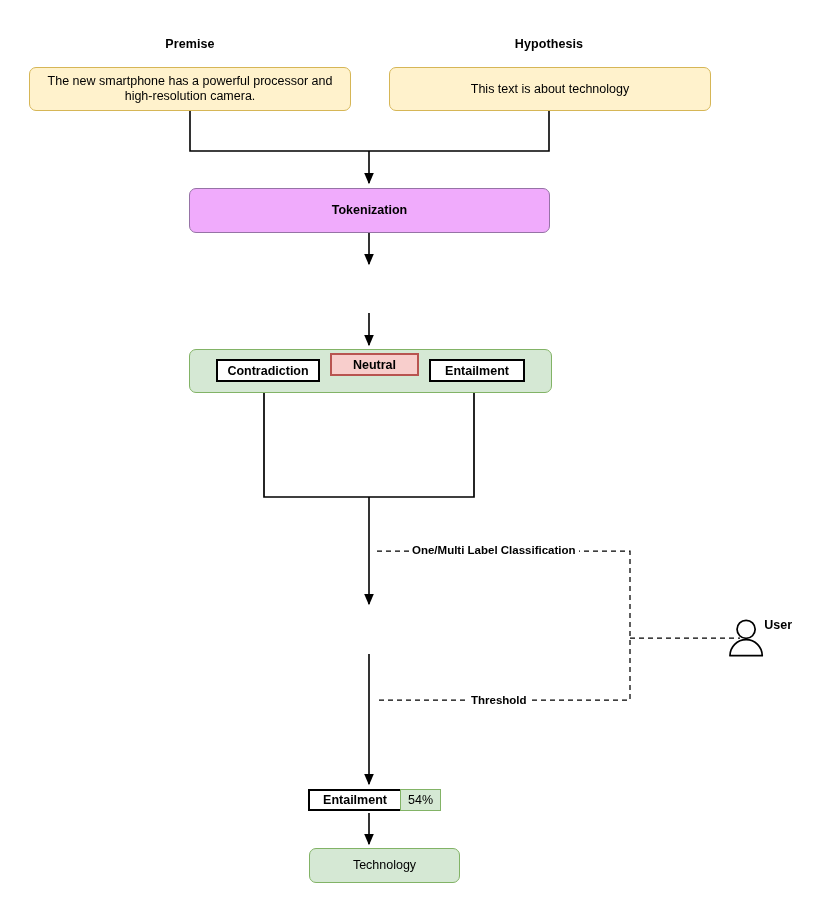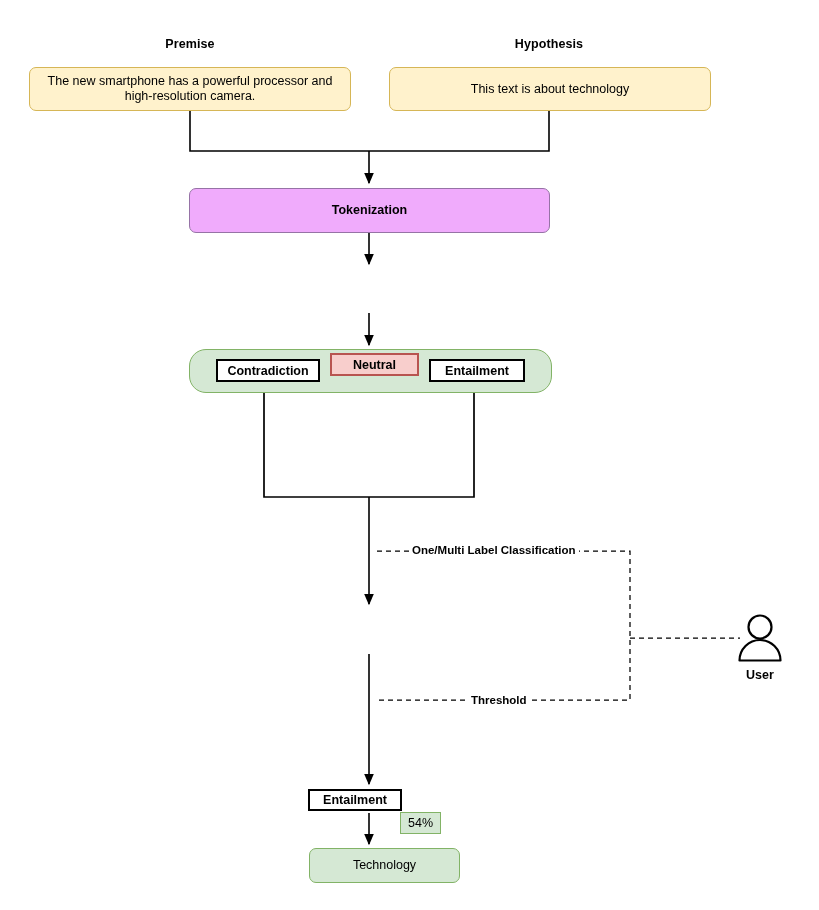--- a/index.html
+++ b/index.html
@@ -60,21 +60,21 @@
     font-weight: bold;
   }
   .box-green {
     background: #d5e8d4;
     border: 1px solid #82b366;
     font-size: 12.5px;
   }
   .green-container {
     background: #d5e8d4;
     border: 1px solid #82b366;
-    border-radius: 17px;
+    border-radius: 7px;
   }
   .chip {
     position: absolute;
     box-sizing: border-box;
     display: flex;
     align-items: center;
     justify-content: center;
     font-size: 12.5px;
     font-weight: bold;
   }
@@ -97,27 +97,25 @@
   }
   .pct-box {
     position: absolute;
     box-sizing: border-box;
     display: flex;
     align-items: center;
     justify-content: center;
     background: #d5e8d4;
     border: 1px solid #82b366;
     font-size: 12.5px;
-    margin-top: 23px;
   }
   .user-wrap {
     position: absolute;
     display: flex;
-    flex-direction: column;
-    align-items: center;
+    align-items: flex-start;
   }
   .user-caption {
     font-size: 12.5px;
     font-weight: bold;
     margin-top: 5px;
   }
 </style>
 </head>
 <body>
 

